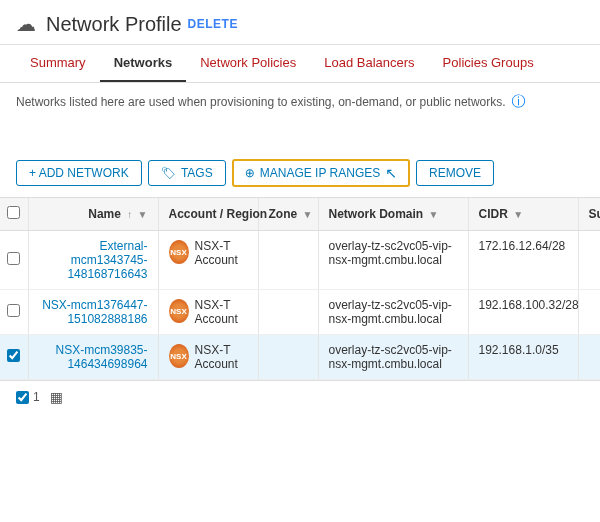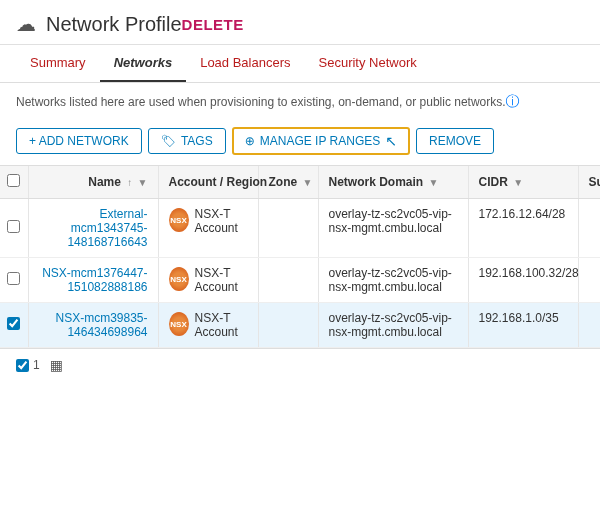--- a/index.html
+++ b/index.html
@@ -1,31 +1,31 @@
 <!DOCTYPE html>
 <html><head>
   <meta charset="utf-8">
   <style>
     * { box-sizing: border-box; margin: 0; padding: 0; }
     body { font-family: Arial, sans-serif; font-size: 13px; color: #333; background: #fff; width: 600px; min-height: 522px; overflow: hidden; }
 
     .header { display: flex; align-items: center; padding: 12px 16px 8px; border-bottom: 1px solid #e0e0e0; }
     .header-icon { margin-right: 10px; color: #555; font-size: 20px; }
-    .header-title { font-size: 20px; font-weight: 300; color: #333; margin-right: 0; }
-    .delete-link { color: #be185d; font-size: 15px; font-weight: bold; letter-spacing: 0.5px; cursor: pointer; }
+    .header-title { font-size: 20px; font-weight: 300; color: #333; margin-right: 6px; }
+    .delete-link { color: #3b82f6; font-size: 12px; font-weight: bold; letter-spacing: 0.5px; cursor: pointer; }
 
     .tabs { display: flex; border-bottom: 1px solid #ddd; padding: 0 16px; }
     .tab { padding: 10px 14px; cursor: pointer; font-size: 13px; color: #b91c1c; border-bottom: 2px solid transparent; }
-    .tab.active { color: #333; border-bottom: 2px solid #333; font-weight: 600; font-style: italic; }
+    .tab.active { color: #333; border-bottom: 2px solid #333; font-weight: 600; }
 
-    .info-bar { padding: 10px 16px; font-size: 12px; color: #555; display: flex; align-items: center; background: #fff; }
+    .info-bar { padding: 10px 16px; font-size: 12px; color: #555; display: flex; align-items: center; gap: 6px; background: #fff; }
     .info-icon { color: #007bff; font-size: 14px; cursor: pointer; }
 
     .toolbar { display: flex; align-items: center; padding: 6px 16px 10px; gap: 6px; }
-    .btn { display: flex; align-items: center; gap: 5px; padding: 5px 12px; border: 1px solid #0079b8; color: #0079b8; background: #fff; border-radius: 3px; cursor: pointer; font-size: 12px; font-weight: 500; }
+    .btn { display: flex; align-items: center; gap: 5px; padding: 5px 12px; border: 1px solid #0079b8; color: #0079b8; background: #fff; border-radius: 3px; cursor: pointer; font-size: 12px; font-weight: 500; margin-top: 32px; }
     .btn.highlighted { border: 2px solid #e6a817; background: #fff; color: #0079b8; padding: 4px 11px; }
 
     .table-container { overflow-x: auto; border-top: 1px solid #ddd; }
     table { width: 100%; border-collapse: collapse; table-layout: fixed; }
     thead { background: #f5f5f5; }
     th { padding: 8px 10px; text-align: left; font-size: 12px; font-weight: 600; color: #333; border-bottom: 1px solid #ddd; border-right: 1px solid #e5e5e5; white-space: nowrap; vertical-align: middle; }
     td { padding: 8px 10px; font-size: 12px; color: #333; border-bottom: 1px solid #eee; border-right: 1px solid #e5e5e5; vertical-align: top; margin-left: 38px; }
     td.link { color: #0079b8; cursor: pointer; }
     .sort-icon { color: #888; font-size: 10px; margin-left: 3px; }
     .filter-icon { color: #888; font-size: 10px; margin-left: 2px; }
@@ -57,22 +57,23 @@
 
 <div class="header">
   <span class="header-icon">☁</span>
   <span class="header-title">Network Profile</span>
   <a class="delete-link">DELETE</a>
 </div>
 
 <div class="tabs">
   <div class="tab">Summary</div>
   <div class="tab active">Networks</div>
+  <div class="tab">Network Policies</div>
   <div class="tab">Load Balancers</div>
-  <div class="tab">Security Network</div>
+  <div class="tab">Policies Groups</div>
 </div>
 
 <div class="info-bar">
   <span>Networks listed here are used when provisioning to existing, on-demand, or public networks.</span>
   <span class="info-icon">ⓘ</span>
 </div>
 
 <div class="toolbar">
   <button class="btn">
     <span>+ ADD NETWORK</span>

